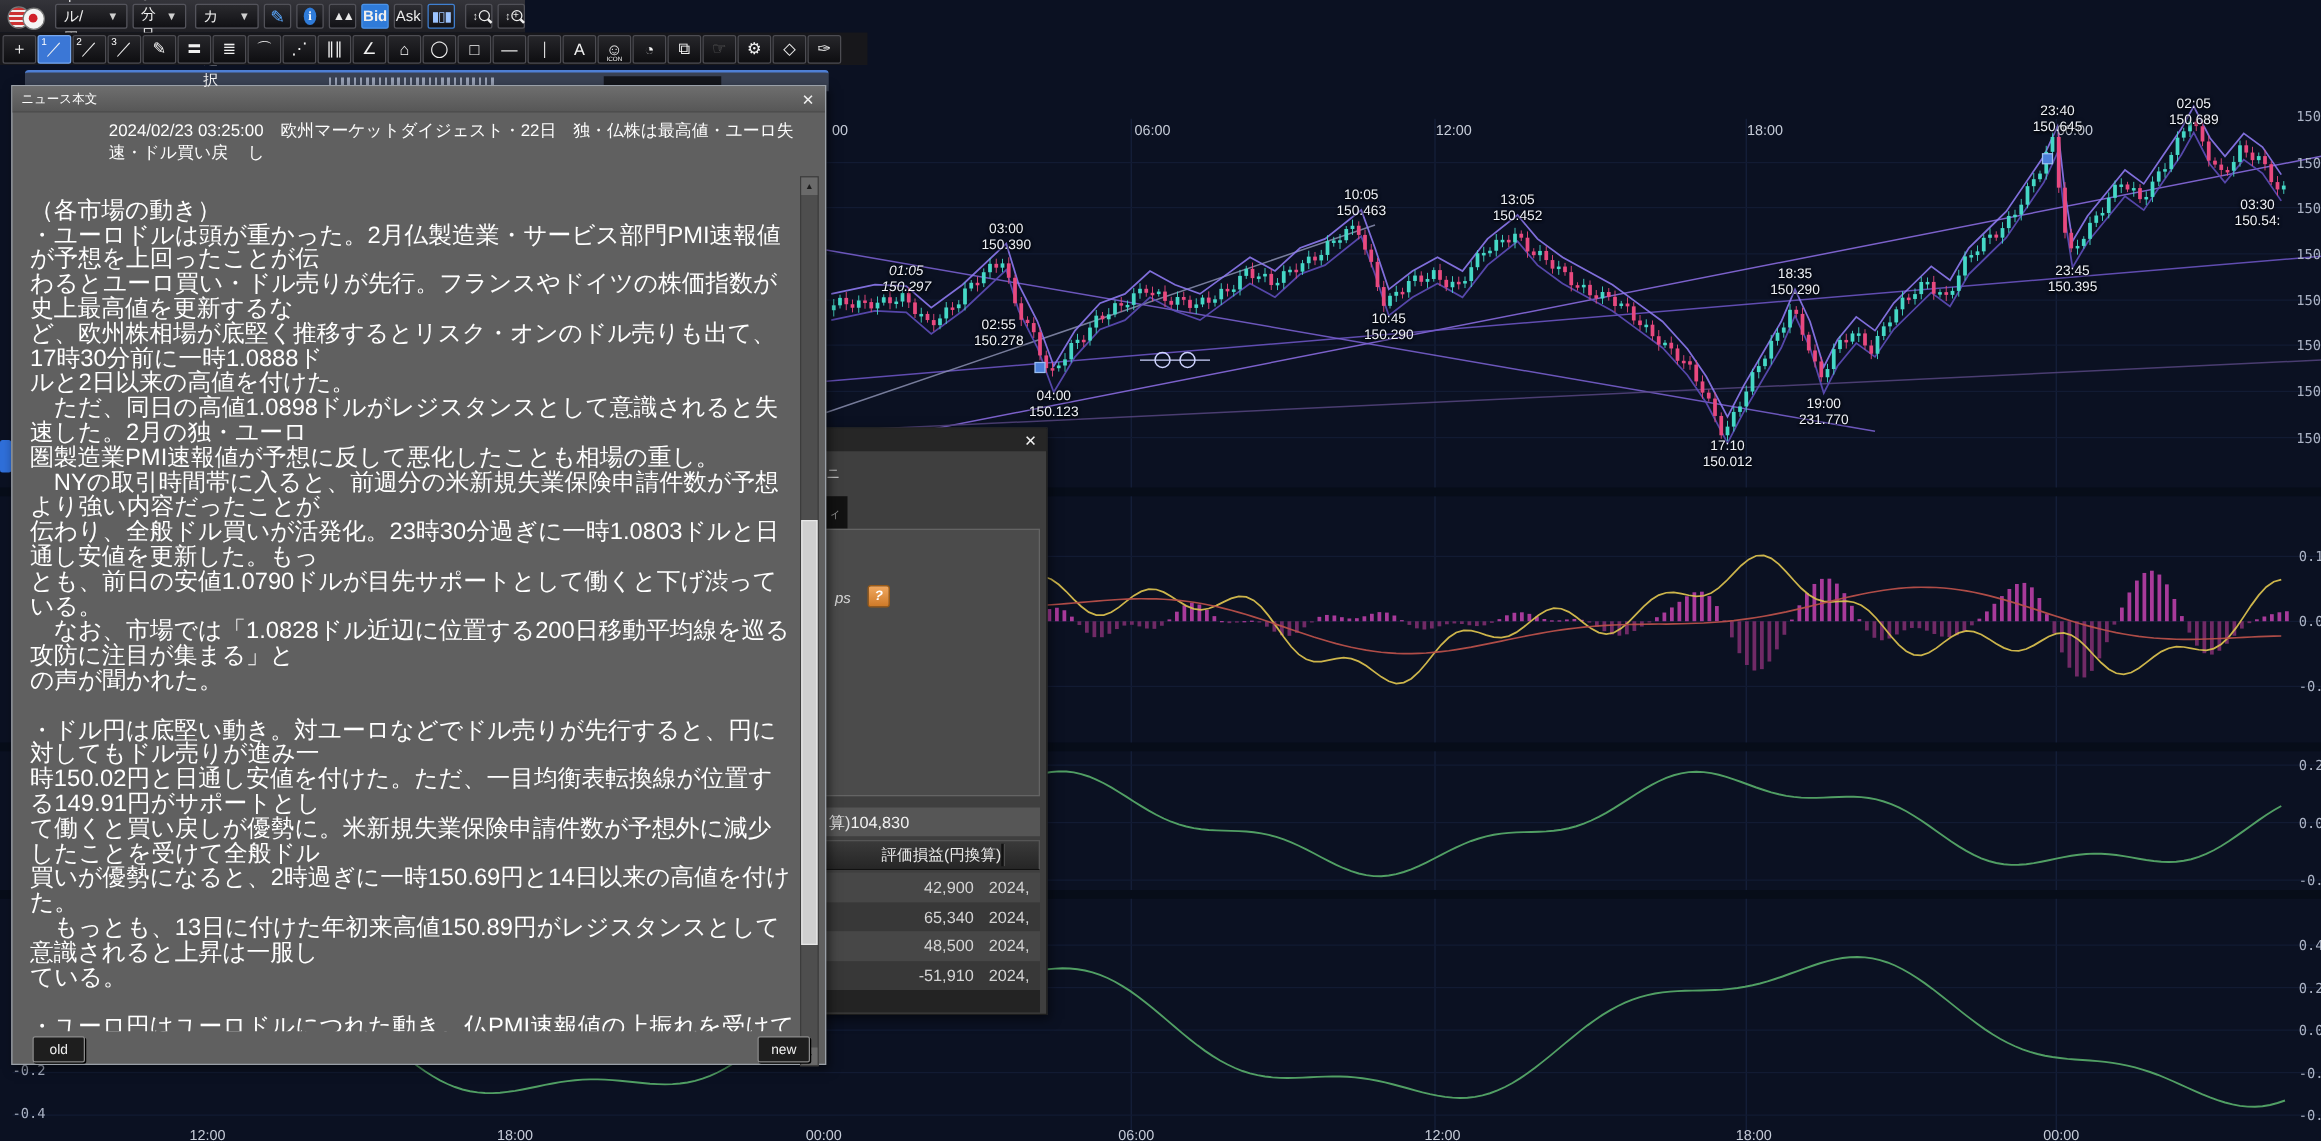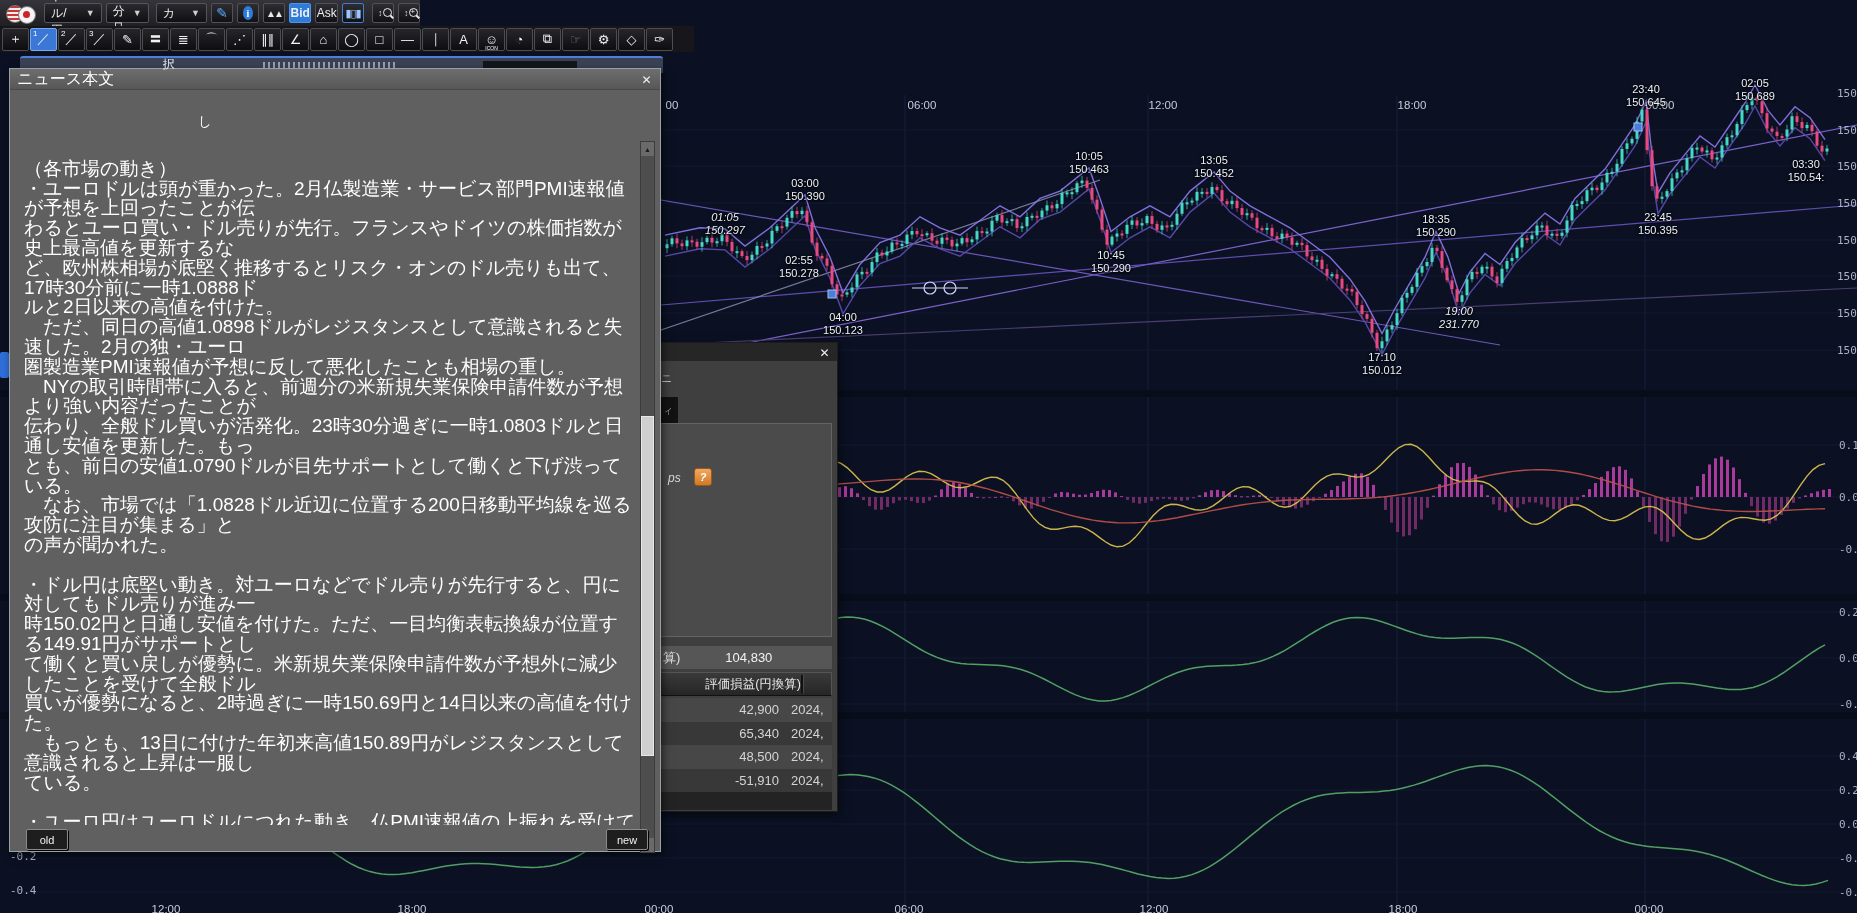--- a/index.html
+++ b/index.html
@@ -51,21 +51,21 @@
   .bstrip{position:absolute;left:20px;top:56px;width:643px;height:15px;background:#3a4254;border-top:2px solid #4e7fd6;
     border-left:1px solid #5a6residual;z-index:15;border-radius:3px 3px 0 0;}
   .bstrip .dots{position:absolute;left:243px;top:4px;width:134px;height:7px;
     background:repeating-linear-gradient(90deg,#97a0b4 0 2px,transparent 2px 5px);}
   .bstrip .tab{position:absolute;left:463px;top:3px;width:94px;height:12px;background:#14161c;}
   .lwidget{position:absolute;left:0;top:352px;width:9px;height:26px;background:#2f6fd9;border-radius:2px;z-index:3;}
   
   .news{position:absolute;left:9px;top:68px;width:652px;height:784px;z-index:20;
     background:#606060;border:1px solid #9aa0a8;box-shadow:2px 3px 8px rgba(0,0,0,.55);box-sizing:border-box;}
   .news .tbar{position:absolute;left:0;top:0;right:0;height:21px;background:linear-gradient(#6e6e6e,#575757);
-    border-bottom:1px solid #4a4a4a;color:#fff;font-size:16px;display:flex;align-items:center;padding-left:7px;box-sizing:border-box;}
+    border-bottom:1px solid #4a4a4a;color:#fff;font-size:10px;display:flex;align-items:center;padding-left:7px;box-sizing:border-box;}
   .news .close, .pos .close{position:absolute;top:3px;width:15px;height:15px;color:#f2f2f2;font-size:12px;font-weight:bold;
     display:flex;align-items:center;justify-content:center;cursor:default;}
   .news .close{right:6px;}
   .news .headline{position:absolute;left:0px;top:27px;right:16px;padding-left:77px;color:#fdfdfd;font-size:13.5px;line-height:17px;}
   .news .headline2{position:absolute;left:188px;top:44px;color:#fdfdfd;font-size:13.5px;}
   .news .body{position:absolute;left:14px;top:70px;width:612px;height:686px;color:#ffffff;font-size:19px;
     line-height:19.8px;white-space:pre-line;overflow:hidden;}
   .sb{position:absolute;right:5px;top:72px;width:15px;height:712px;background:#4e4e4e;border:1px solid #3c3c3c;box-sizing:border-box;}
   .sb .ar{position:absolute;left:0;width:13px;height:14px;background:#6a6a6a;color:#1c1c1c;font-size:7px;
     display:flex;align-items:center;justify-content:center;}
@@ -84,21 +84,21 @@
   .pos .frag{position:absolute;left:100px;top:28px;color:#bdbdbd;font-size:11px;}
   .pos .tab{position:absolute;left:97px;top:54px;width:20px;height:28px;background:#121212;color:#8d8d8d;
     font-size:10px;display:flex;align-items:center;justify-content:center;}
   .pos .panel{position:absolute;left:98px;top:80px;right:5px;height:214px;background:#4b4b4b;border:1px solid #646464;box-sizing:border-box;font-style:italic;}
   .pos .ps{position:absolute;left:8px;top:47px;color:#d8d8d8;font-size:12px;}
   .pos .help{position:absolute;left:34px;top:44px;width:16px;height:16px;background:linear-gradient(#f0a860,#cf7a28);
     border:1px solid #9a5a16;border-radius:3px;color:#fff;font-size:11px;font-weight:bold;display:flex;align-items:center;justify-content:center;}
   .pos .totrow{position:absolute;left:98px;right:5px;top:303px;height:23px;background:#565656;color:#f2f2f2;font-size:13px;
     display:flex;align-items:center;}
   .pos .totrow .lab{margin-left:4px;color:#e0e0e0;}
-  .pos .totrow .val{margin-left:45px;}
+  .pos .totrow .val{}
   .pos .hdr{position:absolute;left:98px;right:5px;top:329px;height:24px;background:linear-gradient(#3a3a3a,#262626);
     border:1px solid #555;border-bottom-color:#111;color:#e8e8e8;font-size:12.5px;display:flex;align-items:center;box-sizing:border-box;}
   .pos .hdr .h1{width:129px;text-align:right;padding-left:12px;}
   .pos .hdr .vsep{width:2px;height:18px;background:#111;border-right:1px solid #4a4a4a;}
   .pos .rows{position:absolute;left:98px;right:5px;top:355px;}
   .prow{height:23.5px;display:flex;align-items:center;font-size:13px;color:#d4d4d4;}
   .prow:nth-child(odd){background:#474747;}
   .prow:nth-child(even){background:#383838;}
   .prow .pl{width:120px;text-align:right;}
   .prow .dt{margin-left:12px;}
@@ -869,21 +869,21 @@
       <div>150.452</div>
     </div>
     <div class="ann" style="left: 1436px; top: 213.47px;">
       <div>18:35</div>
       <div>150.290</div>
     </div>
     <div class="ann" style="left: 1382px; top: 351.496px;">
       <div>17:10</div>
       <div>150.012</div>
     </div>
-    <div class="ann" style="left: 1459px; top: 305px; font-style: italic;">
+    <div class="ann" style="left: 1459px; top: 317px;">
       <div>19:00</div>
       <div>231.770</div>
     </div>
     <div class="ann" style="left: 1646px; top: 83.185px;">
       <div>23:40</div>
       <div>150.645</div>
     </div>
     <div class="ann" style="left: 1658px; top: 210.935px;">
       <div>23:45</div>
       <div>150.395</div>
@@ -940,20 +940,21 @@
       </div>
     </div>
   <div class="bfill"></div>
 </div>
 
 <div class="news">
   <div class="tbar">
     <span>ニュース本文</span>
   </div>
   <div class="close">✕</div>
+  <div class="headline">2024/02/23 03:25:00　欧州マーケットダイジェスト・22日　独・仏株は最高値・ユーロ失速・ドル買い戻</div>
   <div class="headline2">し</div>
   <div class="body">
 （各市場の動き）
 ・ユーロドルは頭が重かった。2月仏製造業・サービス部門PMI速報値が予想を上回ったことが伝
 わるとユーロ買い・ドル売りが先行。フランスやドイツの株価指数が史上最高値を更新するな
 ど、欧州株相場が底堅く推移するとリスク・オンのドル売りも出て、17時30分前に一時1.0888ド
 ルと2日以来の高値を付けた。
 　ただ、同日の高値1.0898ドルがレジスタンスとして意識されると失速した。2月の独・ユーロ
 圏製造業PMI速報値が予想に反して悪化したことも相場の重し。
 　NYの取引時間帯に入ると、前週分の米新規失業保険申請件数が予想より強い内容だったことが

